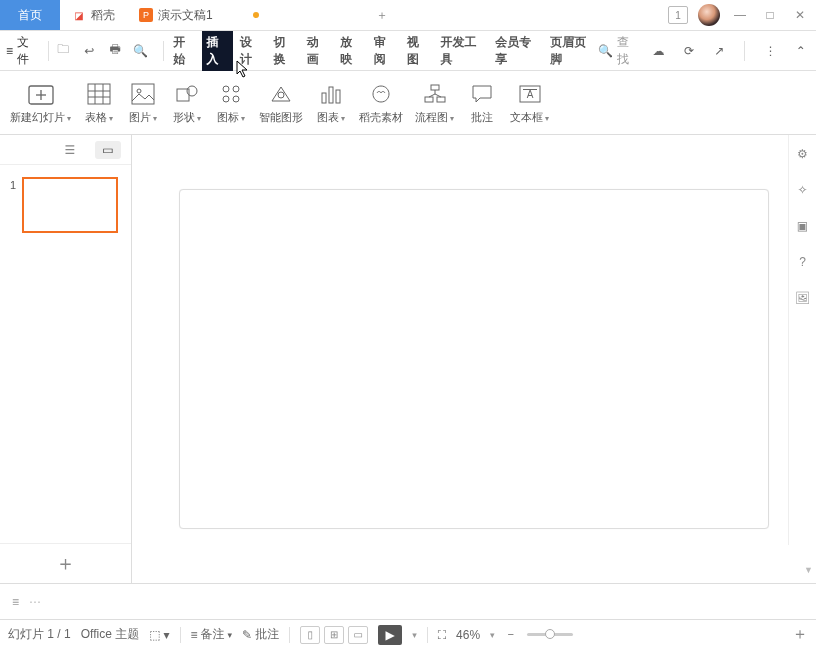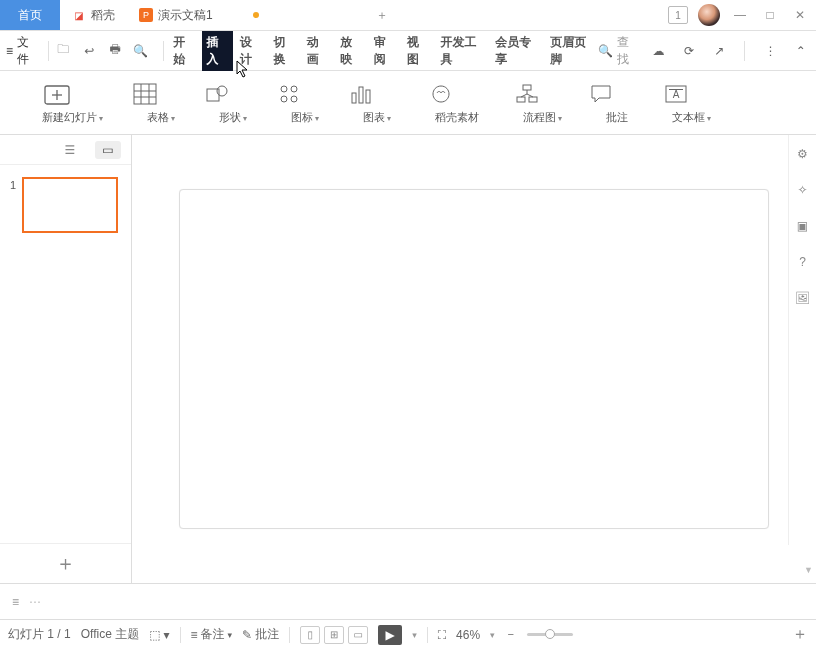--- a/index.html
+++ b/index.html
@@ -28,21 +28,21 @@
   .menutab { padding:3px 5px;font-size:12px;color:#555;cursor:pointer;}
   .menutab.active { background:#0f172a;color:#fff;}
   .cursor-arrow { position:absolute; left:236px; top:60px; pointer-events:none;}
   .menuright { margin-left:auto;display:flex;align-items:center;gap:12px;color:#999;}
   .searchgrp { display:flex;align-items:center;gap:4px;cursor:pointer;}
   
   
   .ribbon { height:64px; display:flex; align-items:center; padding:0 4px; border-bottom:1px solid #ddd; background:#fff; overflow:hidden;}
   .ribbtn { display:flex;flex-direction:column;align-items:center;justify-content:center;min-width:44px;padding:2px 6px;cursor:pointer;gap:2px;}
   .ribbtn .ribicon { width:28px;height:28px;display:flex;align-items:center;justify-content:center;}
-  .ribbtn .riblbl { font-size:11px;color:#555;white-space:nowrap;margin-left:32px;}
+  .ribbtn .riblbl { font-size:11px;color:#555;white-space:nowrap;}
   .ribbtn .dd { font-size:8px;color:#888;margin-left:2px;}
   
   
   .workarea { display:flex; height:calc(649px - 31px - 40px - 64px - 36px - 30px); }
   .slidepanel { width:132px; background:#fff; border-right:1px solid #ddd; display:flex;flex-direction:column;}
   .paneltabs { height:30px;display:flex;align-items:center;justify-content:flex-end;gap:12px;padding:0 10px;border-bottom:1px solid #eee;}
   .paneltab { width:26px;height:18px;border-radius:3px;background:#eee;display:flex;align-items:center;justify-content:center;cursor:pointer;}
   .paneltab.outline { background:transparent;color:#888;}
   .thumbs { flex:1;padding:12px 6px;overflow:auto;}
   .thumbwrap { display:flex;gap:6px;}
@@ -178,36 +178,55 @@
           <line x1="1" y1="14" x2="23" y2="14" stroke="#666"></line>
           <line x1="8" y1="1" x2="8" y2="21" stroke="#666"></line>
           <line x1="16" y1="1" x2="16" y2="21" stroke="#666"></line>
         </svg>
       </div>
     <div class="riblbl"><span>表格</span><span class="dd">▾</span></div>
   </div>
   <div class="ribbtn">
     <div class="ribicon">
         <svg width="24" height="22" viewBox="0 0 24 22">
+          <rect x="1" y="1" width="22" height="20" fill="none" stroke="#666"></rect>
+          <circle cx="8" cy="8" r="2" fill="none" stroke="#666"></circle>
+          <path d="M1 18 L8 11 L14 16 L18 12 L23 17" fill="none" stroke="#666"></path>
+        </svg>
+      </div>
+    <div class="riblbl"><span>图片</span><span class="dd">▾</span></div>
+  </div>
+  <div class="ribbtn">
+    <div class="ribicon">
+        <svg width="24" height="22" viewBox="0 0 24 22">
           <rect x="2" y="6" width="12" height="12" fill="none" stroke="#666"></rect>
           <circle cx="17" cy="8" r="5" fill="none" stroke="#666"></circle>
         </svg>
       </div>
     <div class="riblbl"><span>形状</span><span class="dd">▾</span></div>
   </div>
   <div class="ribbtn">
     <div class="ribicon">
         <svg width="24" height="22" viewBox="0 0 24 22">
           <circle cx="7" cy="6" r="3" fill="none" stroke="#666"></circle>
           <circle cx="17" cy="6" r="3" fill="none" stroke="#666"></circle>
           <circle cx="7" cy="16" r="3" fill="none" stroke="#666"></circle>
           <circle cx="17" cy="16" r="3" fill="none" stroke="#666"></circle>
         </svg>
       </div>
     <div class="riblbl"><span>图标</span><span class="dd">▾</span></div>
+  </div>
+  <div class="ribbtn">
+    <div class="ribicon">
+        <svg width="26" height="22" viewBox="0 0 26 22">
+          <path d="M4 18 L13 4 L22 18 Z" fill="none" stroke="#666"></path>
+          <circle cx="13" cy="12" r="3" fill="none" stroke="#666"></circle>
+        </svg>
+      </div>
+    <div class="riblbl"><span>智能图形</span></div>
   </div>
   <div class="ribbtn">
     <div class="ribicon">
         <svg width="24" height="22" viewBox="0 0 24 22">
           <rect x="3" y="10" width="4" height="10" fill="none" stroke="#666"></rect>
           <rect x="10" y="4" width="4" height="16" fill="none" stroke="#666"></rect>
           <rect x="17" y="7" width="4" height="13" fill="none" stroke="#666"></rect>
         </svg>
       </div>
     <div class="riblbl"><span>图表</span><span class="dd">▾</span></div>

